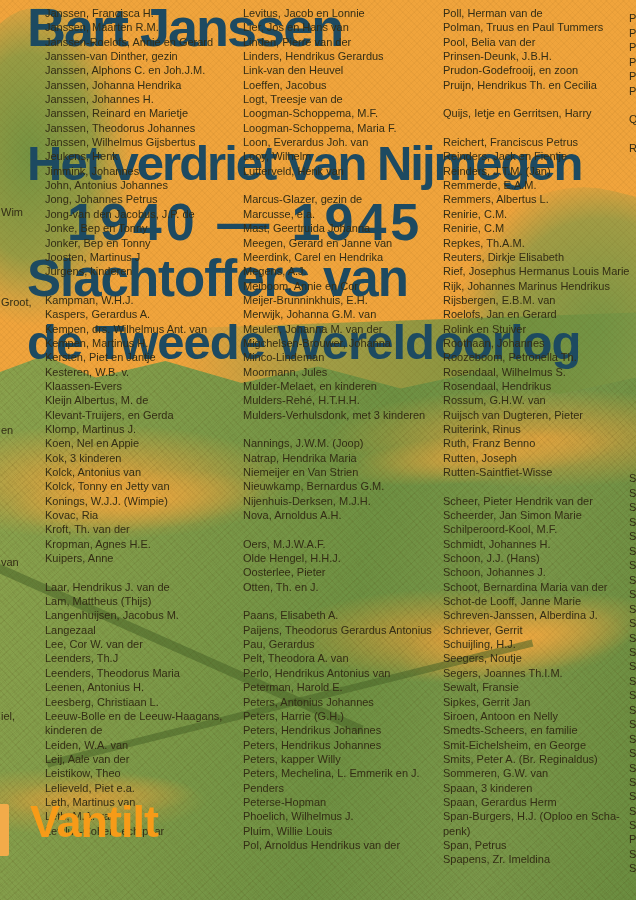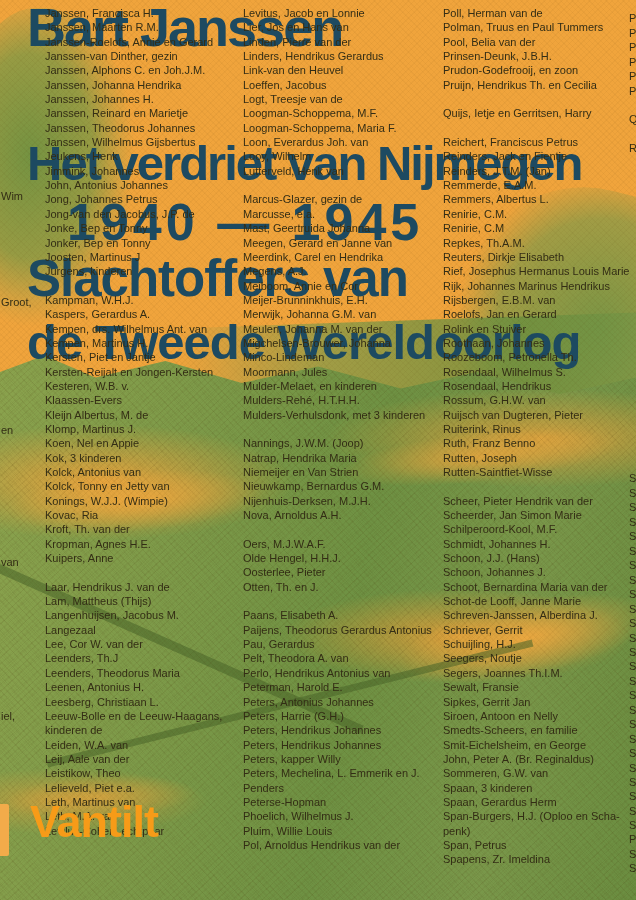--- a/index.html
+++ b/index.html
@@ -133,24 +133,24 @@
       <div class="name-line">Jonke, Bep en Tonny</div>
       <div class="name-line">Jonker, Bep en Tonny</div>
       <div class="name-line">Joosten, Martinus J</div>
       <div class="name-line">Jurgens, kinderen</div>
       <div class="name-line">&nbsp;</div>
       <div class="name-line">Kampman, W.H.J.</div>
       <div class="name-line">Kaspers, Gerardus A.</div>
       <div class="name-line">Kempen, drs. Wilhelmus Ant. van</div>
       <div class="name-line">Kempen, Martinus H.</div>
       <div class="name-line">Kersten, Piet en Jantje</div>
-      <div class="name-line">Kersten-Reijalt en Jongen-Kersten</div>
       <div class="name-line">Kesteren, W.B. v.</div>
       <div class="name-line">Klaassen-Evers</div>
       <div class="name-line">Kleijn Albertus, M. de</div>
+      <div class="name-line">Klevant-Truijers, en Gerda</div>
       <div class="name-line">Klomp, Martinus J.</div>
       <div class="name-line">Koen, Nel en Appie</div>
       <div class="name-line">Kok, 3 kinderen</div>
       <div class="name-line">Kolck, Antonius van</div>
       <div class="name-line">Kolck, Tonny en Jetty van</div>
       <div class="name-line">Konings, W.J.J. (Wimpie)</div>
       <div class="name-line">Kovac, Ria</div>
       <div class="name-line">Kroft, Th. van der</div>
       <div class="name-line">Kropman, Agnes H.E.</div>
       <div class="name-line">Kuipers, Anne</div>
@@ -281,32 +281,32 @@
       <div class="name-line">Schreven-Janssen, Alberdina J.</div>
       <div class="name-line">Schriever, Gerrit</div>
       <div class="name-line">Schuijling, H.J.</div>
       <div class="name-line">Seegers, Noutje</div>
       <div class="name-line">Segers, Joannes Th.I.M.</div>
       <div class="name-line">Sewalt, Fransie</div>
       <div class="name-line">Sipkes, Gerrit Jan</div>
       <div class="name-line">Siroen, Antoon en Nelly</div>
       <div class="name-line">Smedts-Scheers, en familie</div>
       <div class="name-line">Smit-Eichelsheim, en George</div>
-      <div class="name-line">John, Peter A. (Br. Reginaldus)</div>
+      <div class="name-line">Smits, Peter A. (Br. Reginaldus)</div>
       <div class="name-line">Sommeren, G.W. van</div>
       <div class="name-line">Spaan, 3 kinderen</div>
       <div class="name-line">Spaan, Gerardus Herm</div>
       <div class="name-line">Span-Burgers, H.J. (Oploo en Scha-</div>
       <div class="name-line">penk)</div>
       <div class="name-line">Span, Petrus</div>
       <div class="name-line">Spapens, Zr. Imeldina</div>
     </div>
 
   <div id="edge-left">
-      <div class="frag" style="top: 190px;">Wim</div>
+      <div class="frag" style="top: 206px;">Wim</div>
       <div class="frag" style="top: 296px;">Groot,</div>
       <div class="frag" style="top: 424px;">en</div>
       <div class="frag" style="top: 556px;">van</div>
       <div class="frag" style="top: 710px;">iel,</div>
     </div>
   <div id="edge-right">
       <div class="frag" style="top: 12px;">P</div>
       <div class="frag" style="top: 27px;">P</div>
       <div class="frag" style="top: 41px;">P</div>
       <div class="frag" style="top: 56px;">P</div>

